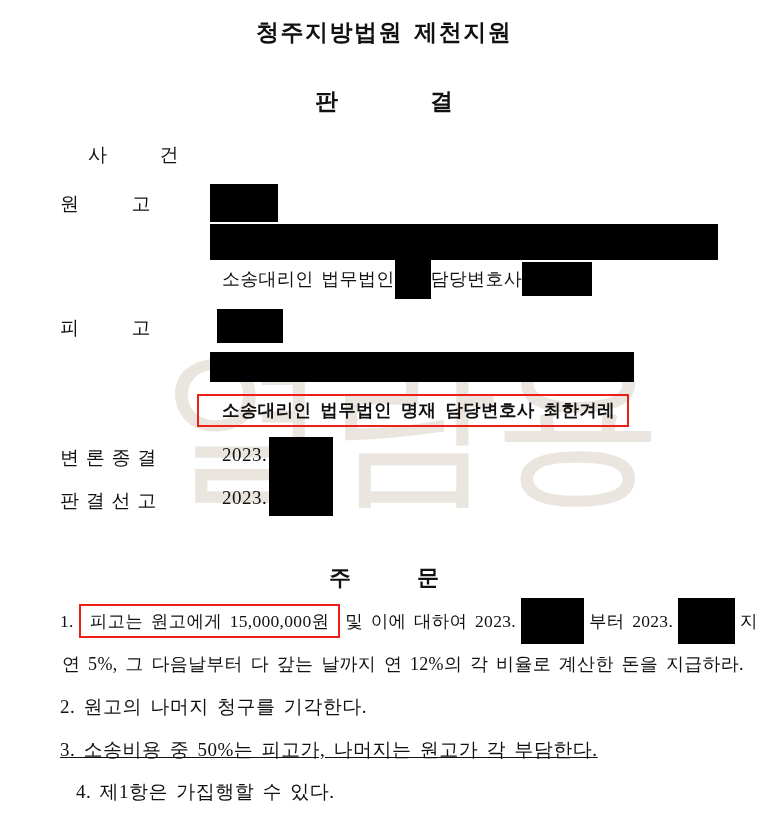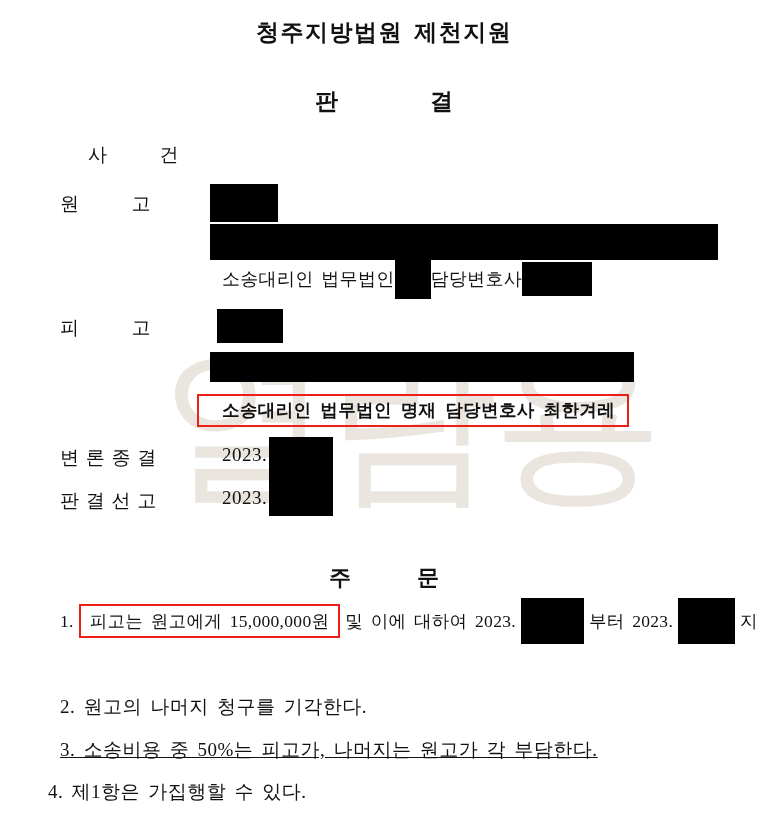--- a/index.html
+++ b/index.html
@@ -75,18 +75,19 @@
   <div class="abs item1row">
     <span>1.</span>
     <span class="hlbox item1-hl"><span>피고는 원고에게 15,000,000원</span></span>
     <span>및 이에 대하여 2023.</span>
     <span class="ibox" style="width:63px; height:46px;"></span>
     <span>부터 2023.</span>
     <span class="ibox" style="width:57px; height:46px;"></span>
     <span>지</span>
   </div>
 
+  <div class="abs t18" style="left:62px; top:652px;">연 5%, 그 다음날부터 다 갚는 날까지 연 12%의 각 비율로 계산한 돈을 지급하라.</div>
 
   <div class="abs t" style="left:60px; top:694px;">2. 원고의 나머지 청구를 기각한다.</div>
   <div class="abs t" style="left:60px; top:737px;text-decoration:underline;">3. 소송비용 중 50%는 피고가, 나머지는 원고가 각 부담한다.</div>
-  <div class="abs t" style="left:48px; top:779px;">4. 제1항은 가집행할 수 있다.</div>
+  <div class="abs t" style="left:76px; top:779px;">4. 제1항은 가집행할 수 있다.</div>
 
 </div>
 
 </body></html>

